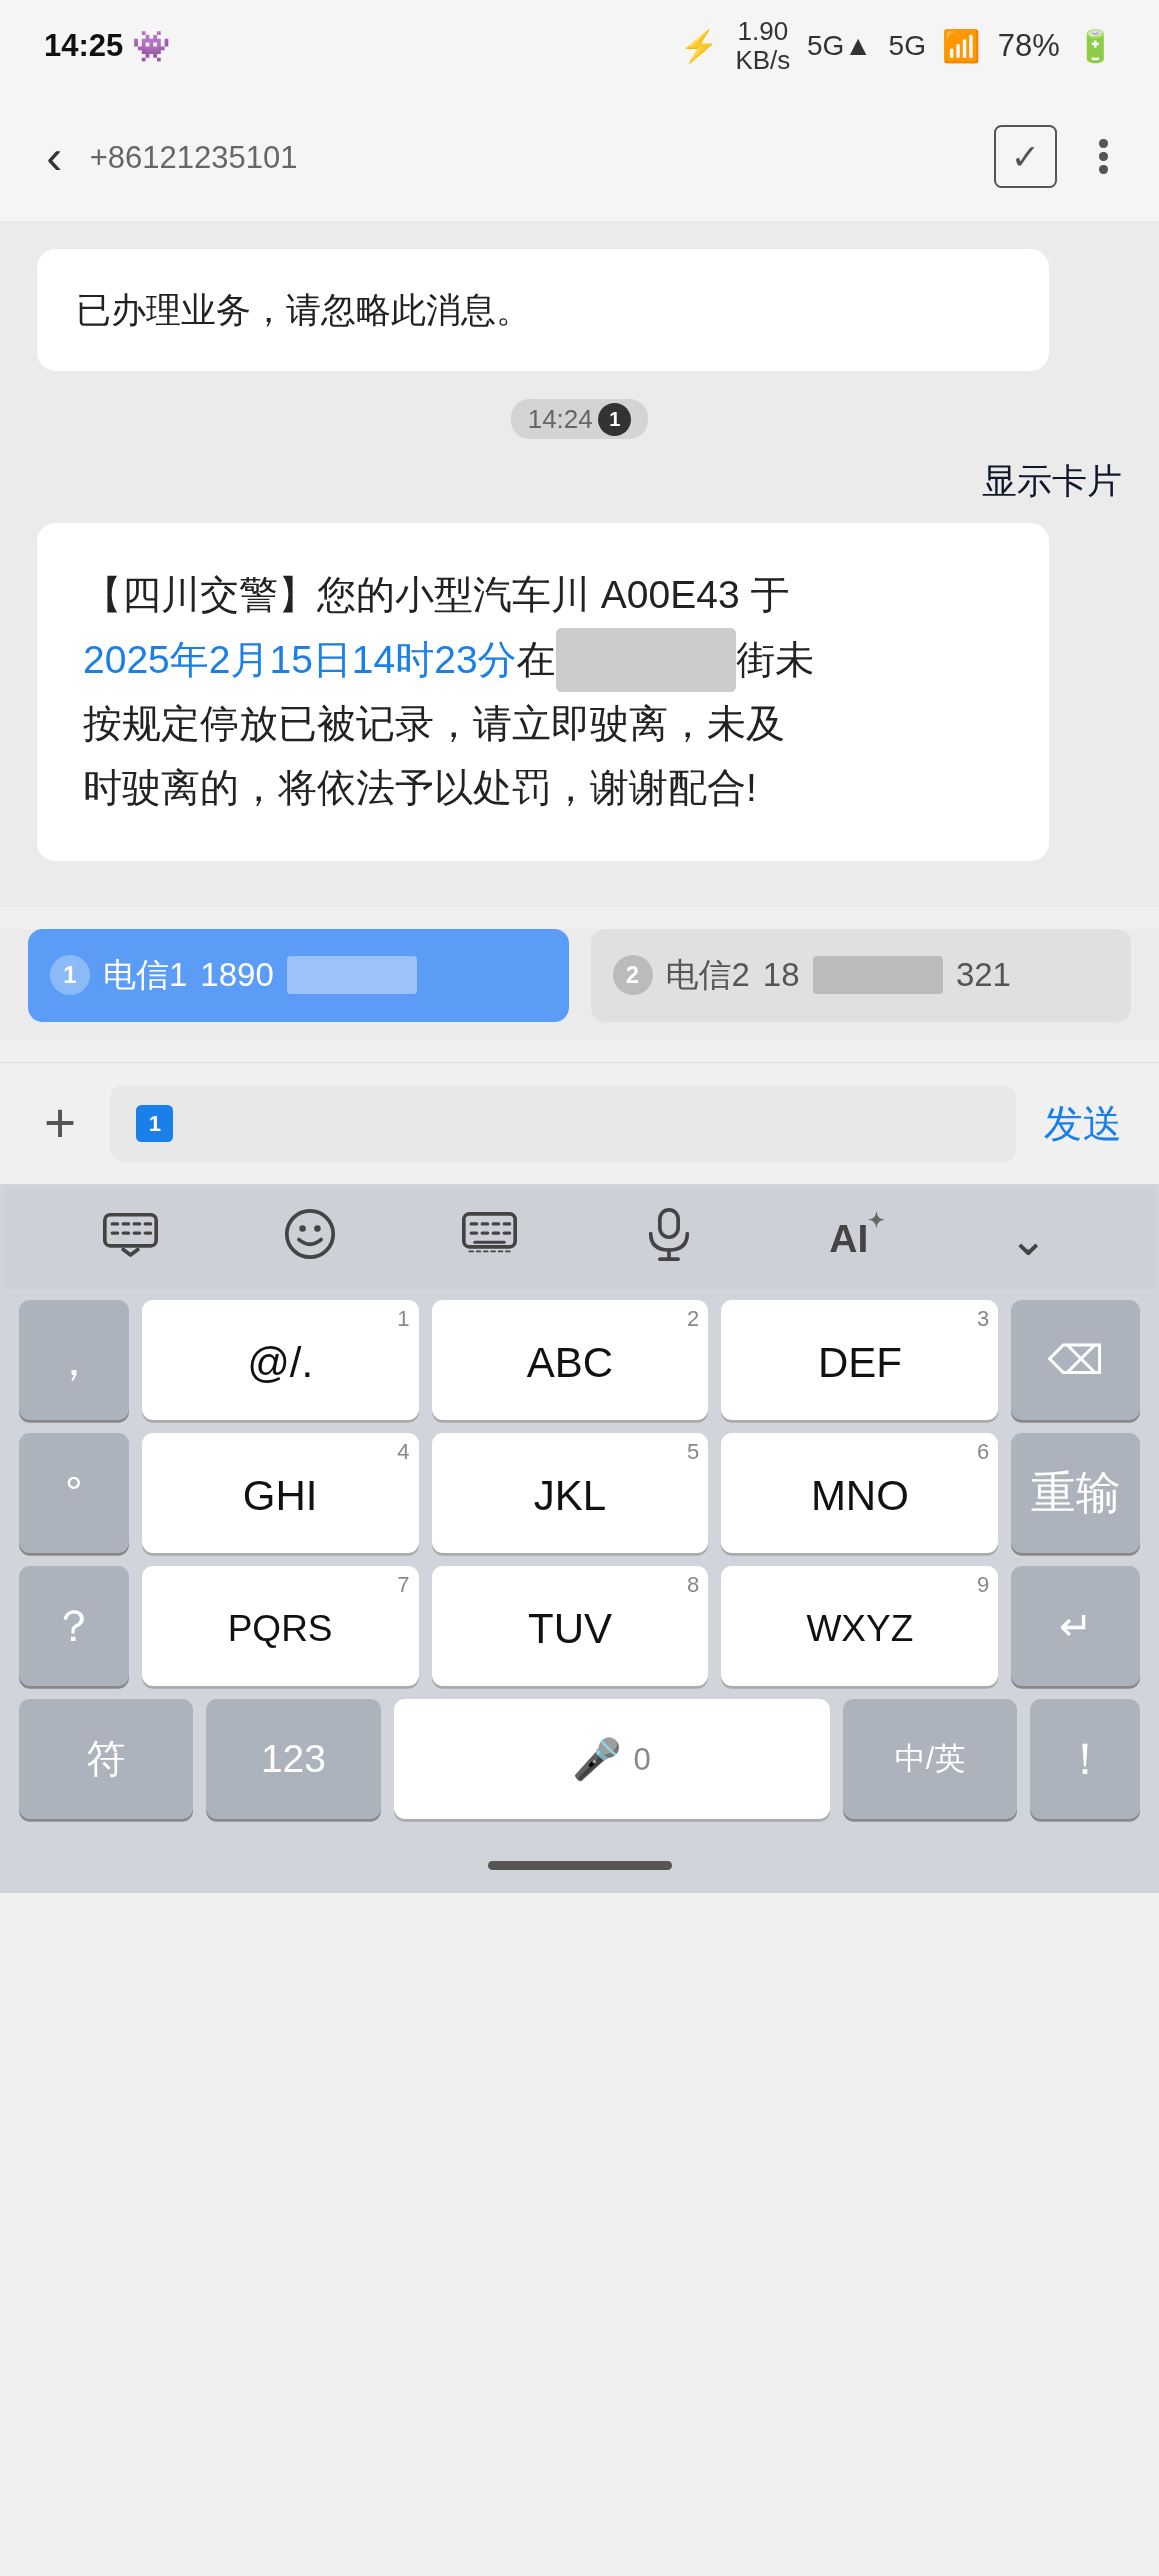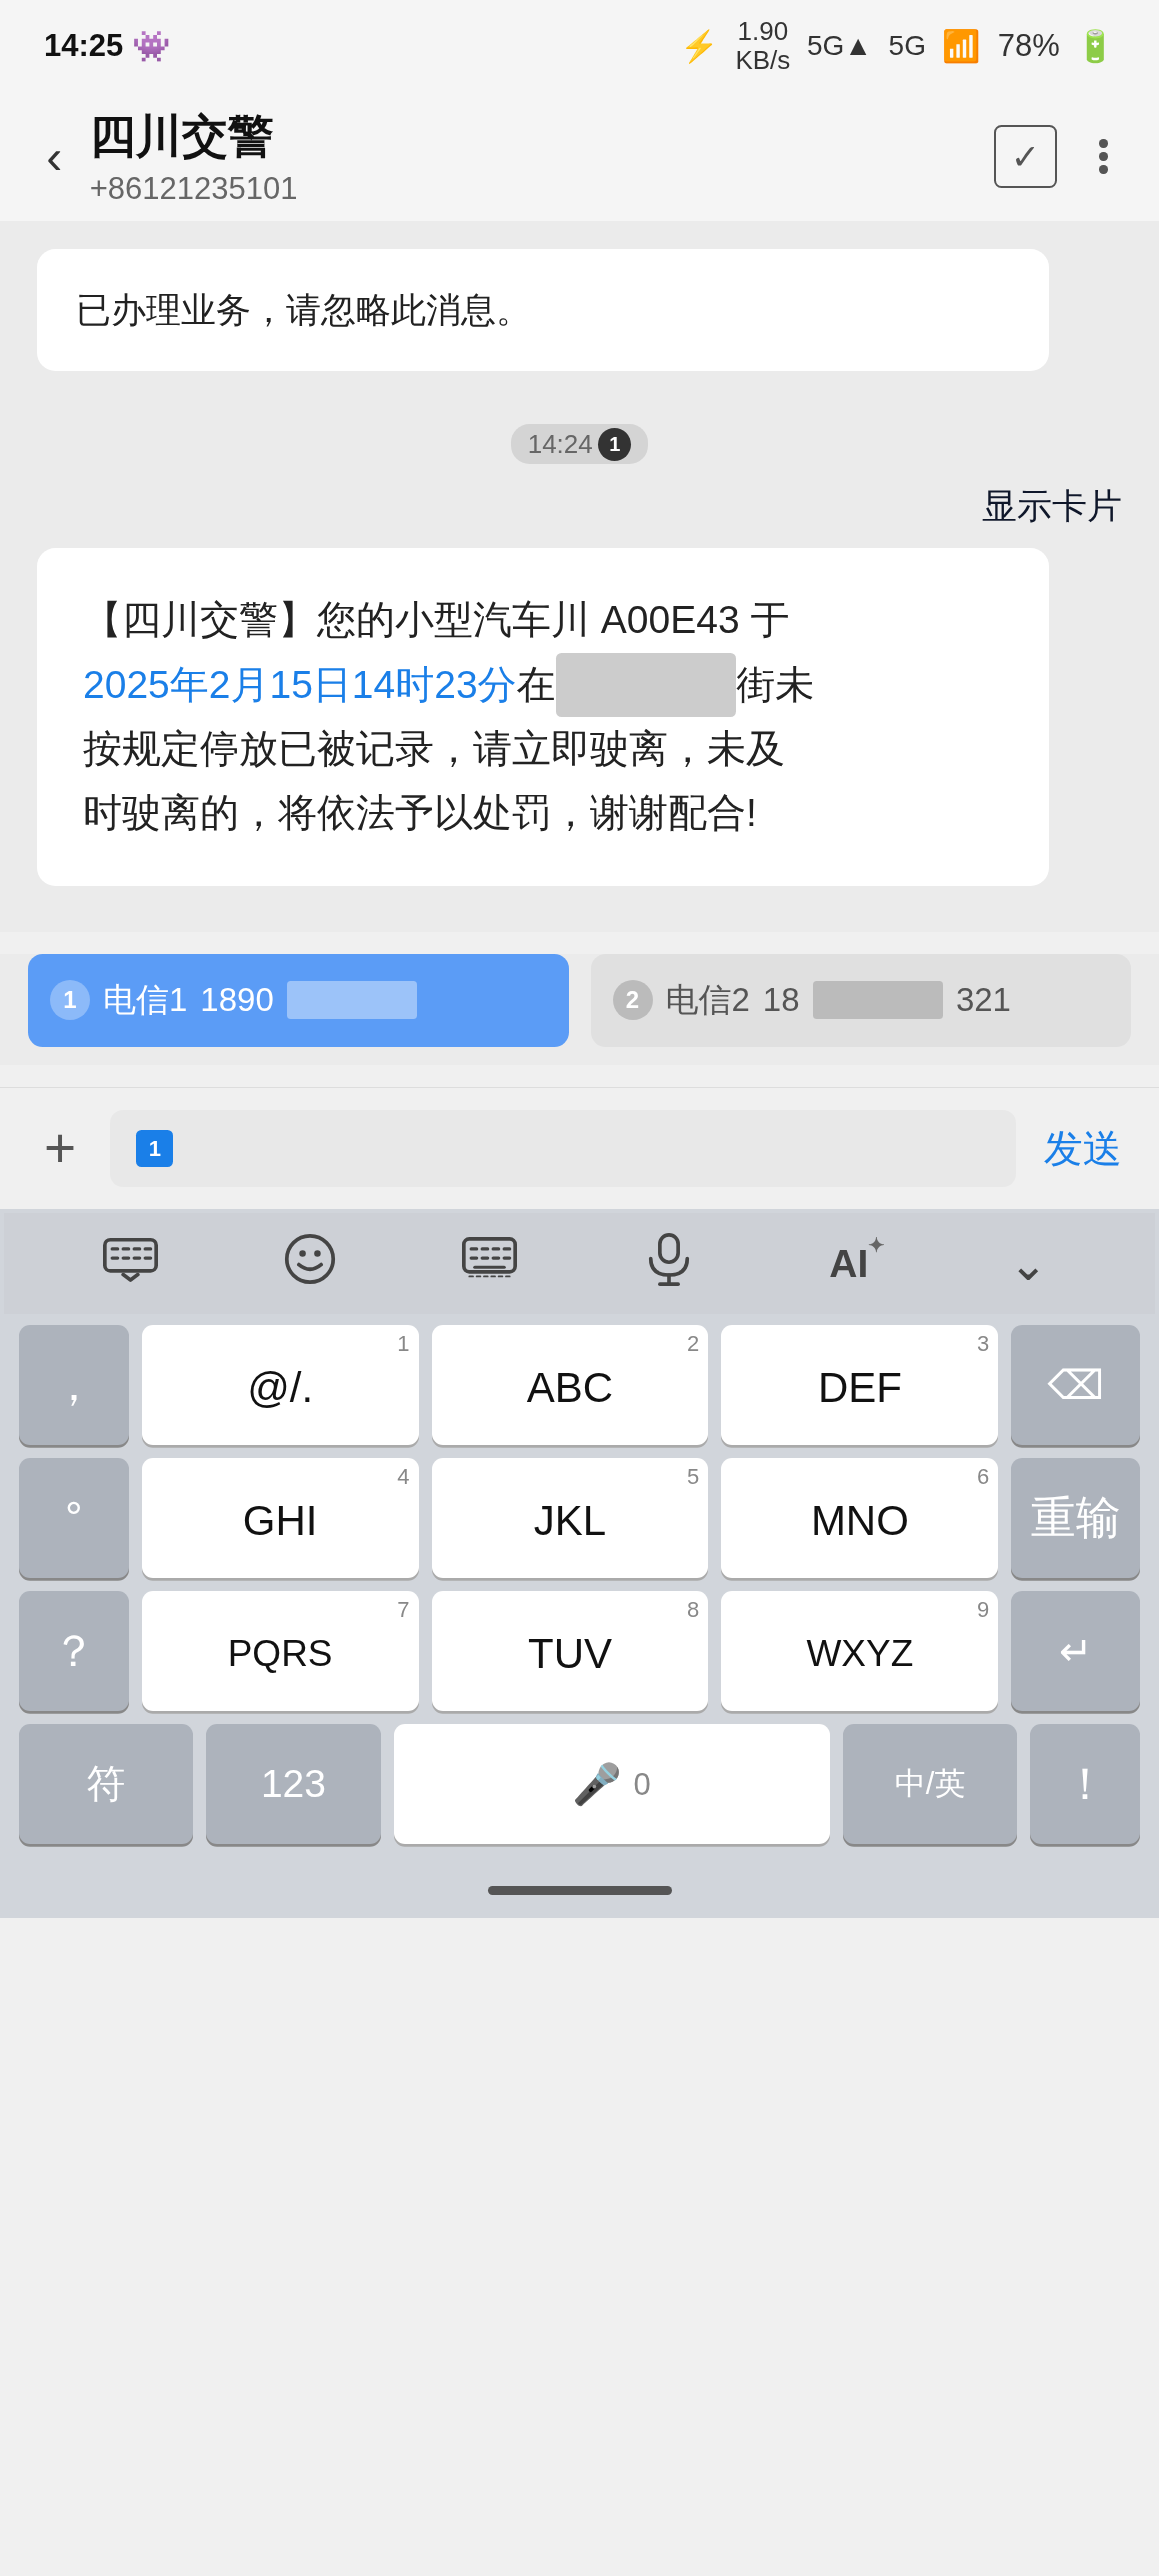--- a/index.html
+++ b/index.html
@@ -131,21 +131,20 @@
     }
     .timestamp-badge {
       display: inline-flex;
       align-items: center;
       justify-content: center;
       background: #d4d4d4;
       color: #666;
       font-size: 26px;
       border-radius: 18.4px;
       padding: 3.7px 16.6px;
-      margin-top: 25px;
     }
     .timestamp-sim {
       display: inline-flex;
       align-items: center;
       justify-content: center;
       background: #333;
       color: #fff;
       font-size: 20px;
       border-radius: 50%;
       width: 33px;
@@ -391,21 +390,20 @@
     <span class="status-icon" style="font-size:28px">5G</span>
     <span class="status-icon">📶</span>
     <span class="status-battery">78%</span>
     <span class="status-icon">🔋</span>
   </div>
 </div>
 
 <div class="header">
   <div class="header-back">‹</div>
   <div class="header-info">
-    <div class="header-name">四川交警</div>
     <div class="header-phone">+86121235101</div>
   </div>
   <div class="header-actions">
     <div class="header-check-icon">
       <span>✓</span>
     </div>
     <div class="header-more-icon">
       <div class="header-more-dot"></div>
       <div class="header-more-dot"></div>
       <div class="header-more-dot"></div>

